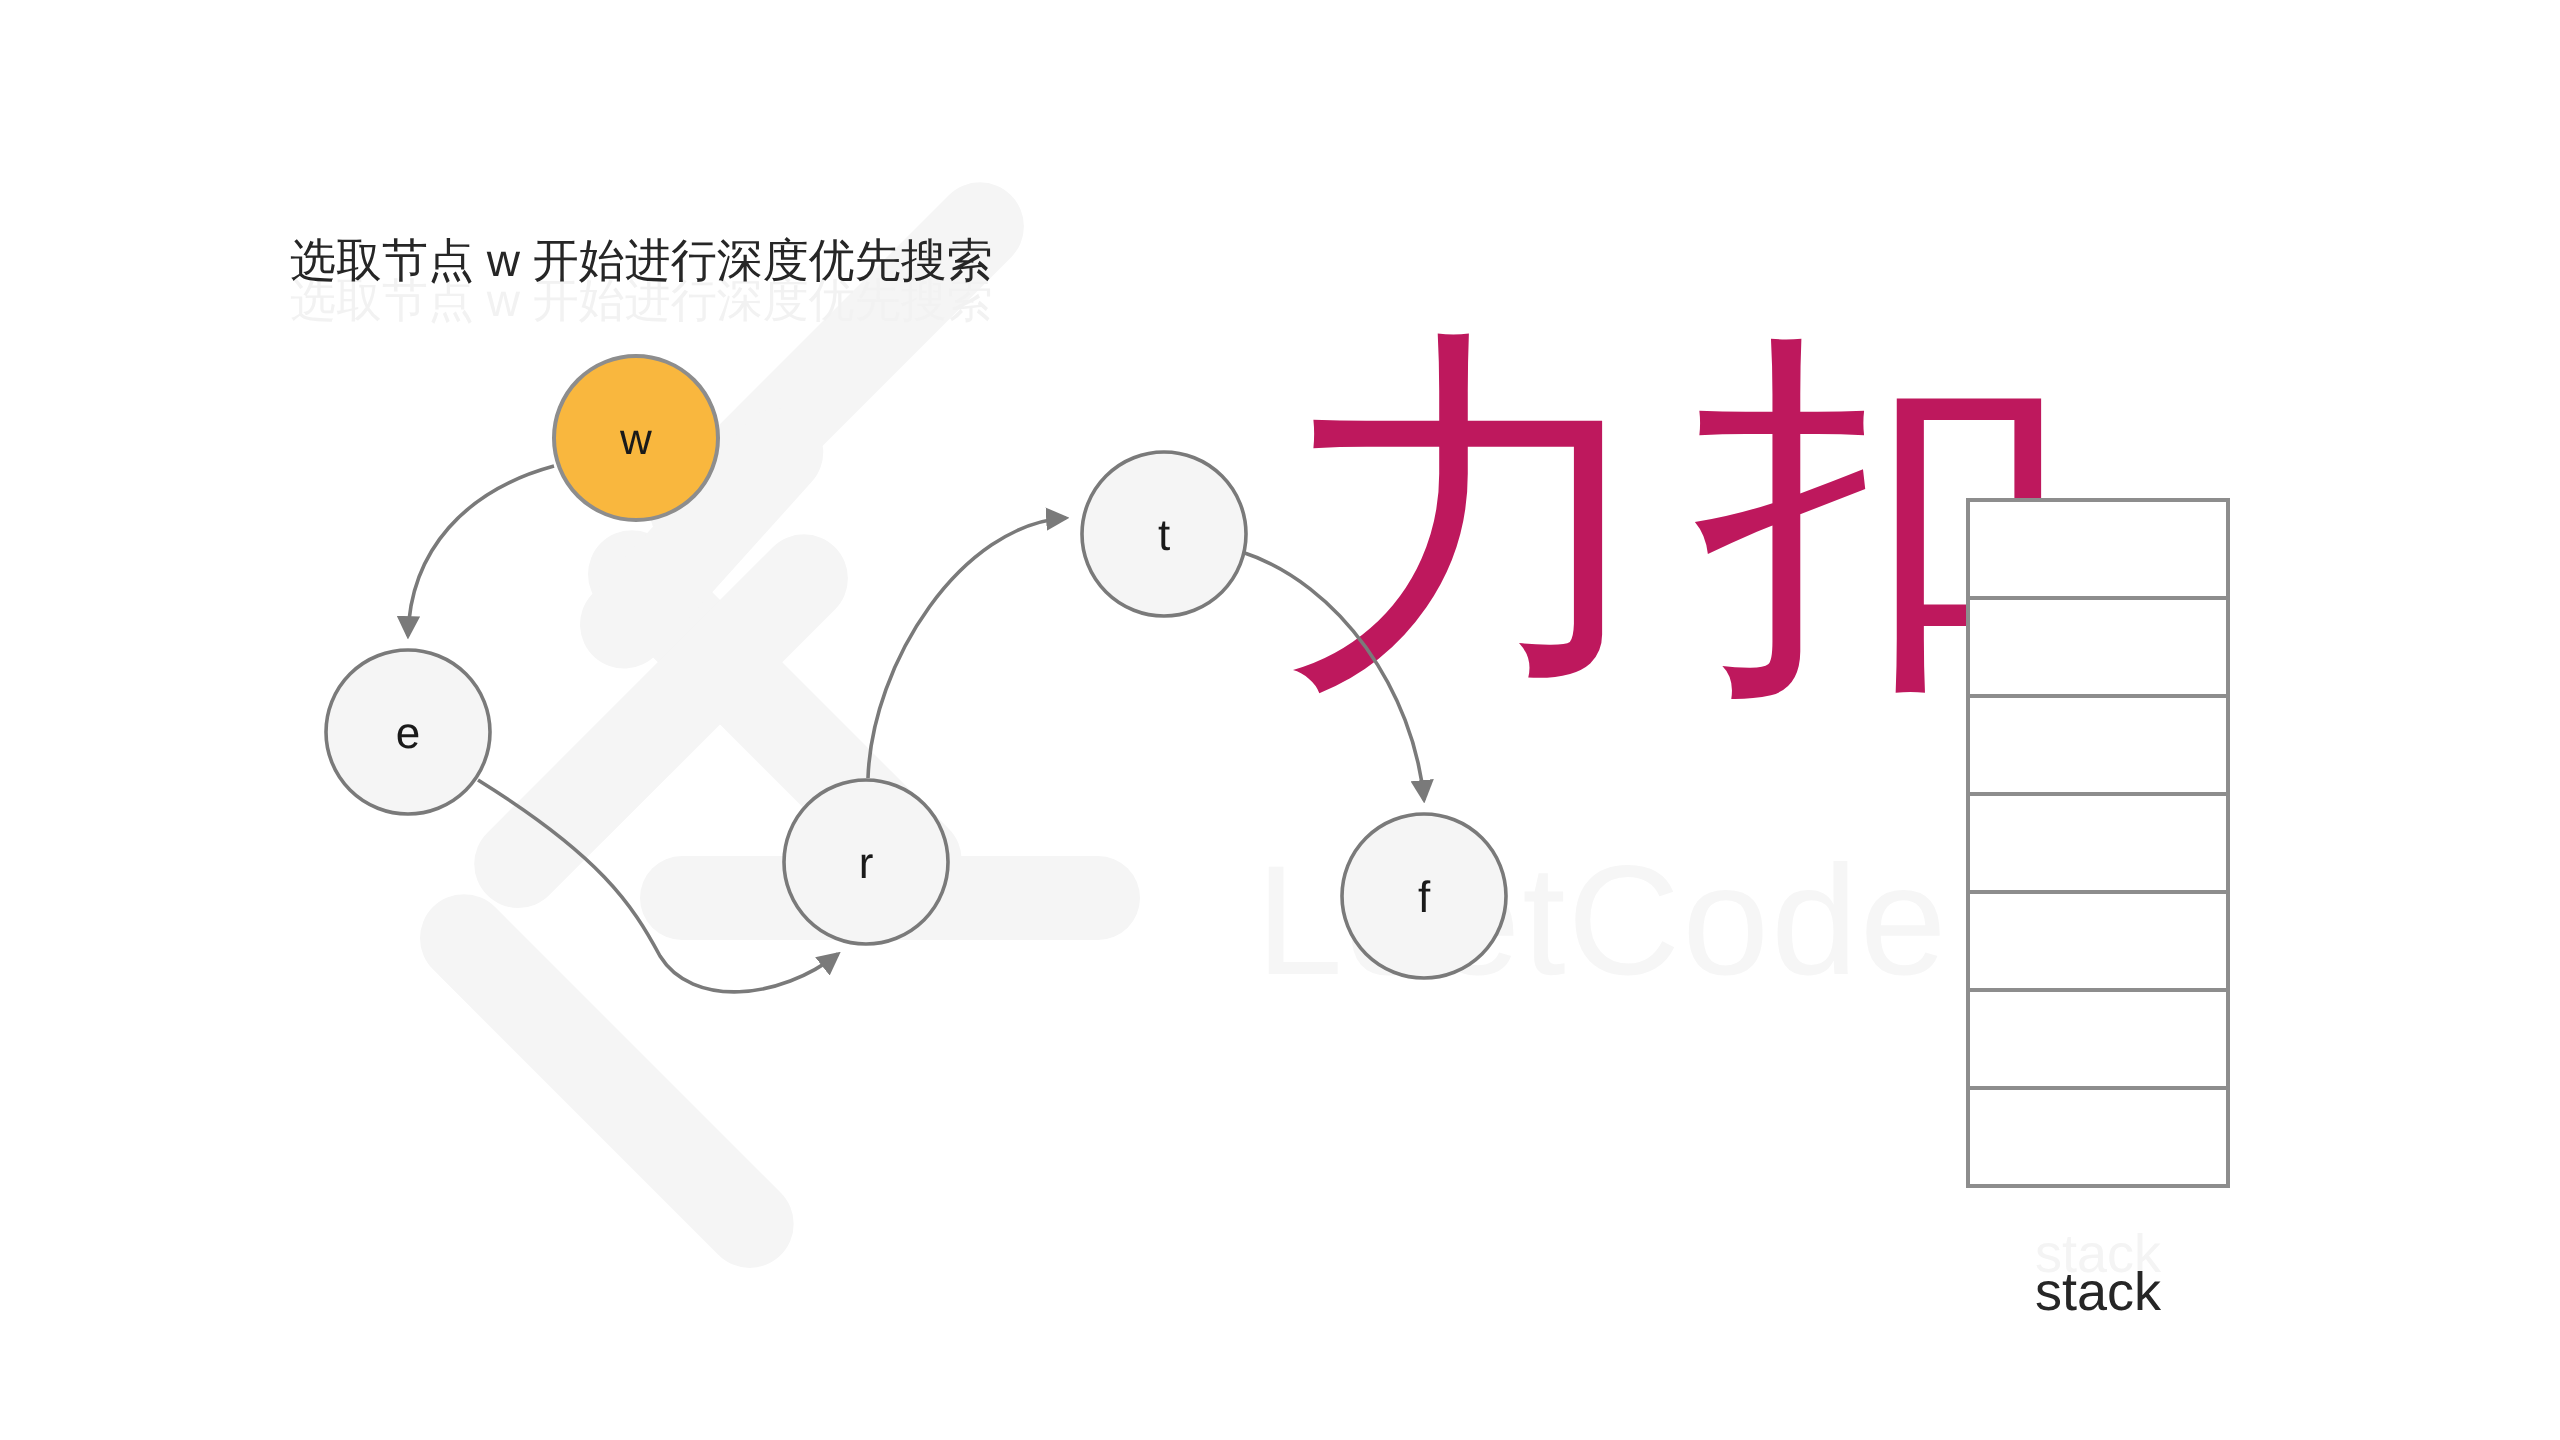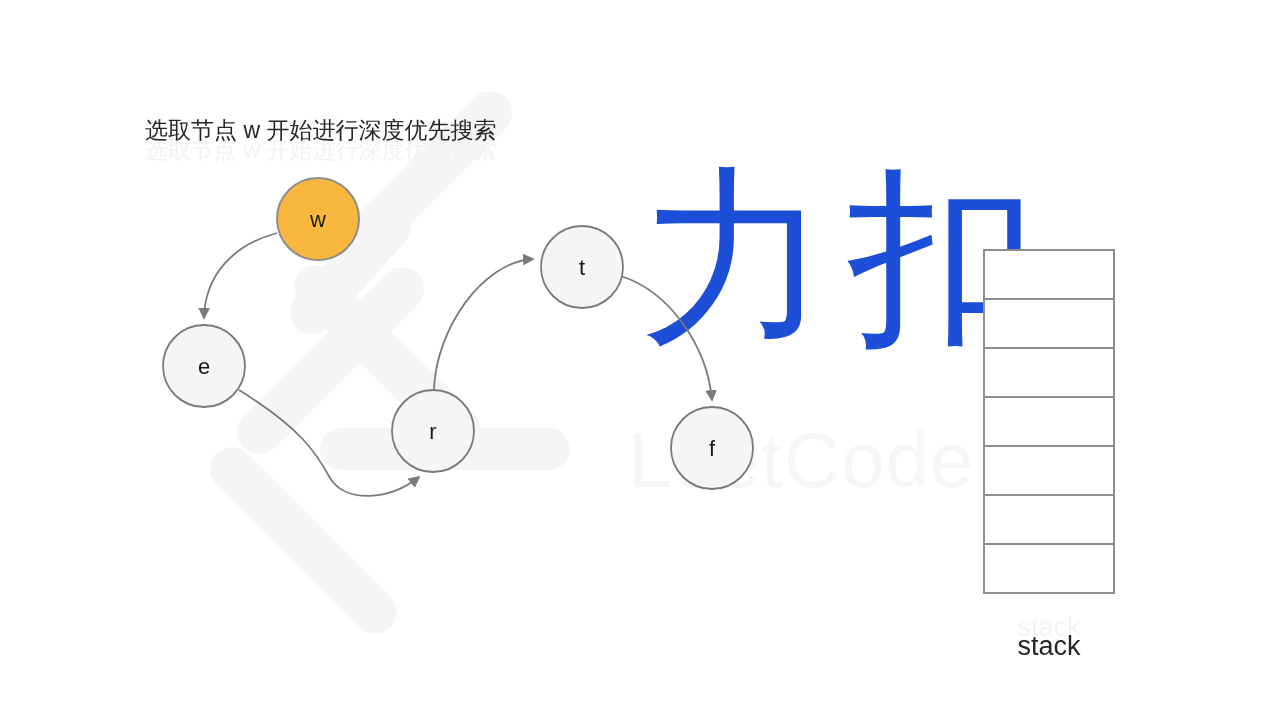--- a/index.html
+++ b/index.html
@@ -28,21 +28,21 @@
   }
   
   #watermark-layer { z-index: 0; }
   #wm-cn {
     position: absolute;
     left: 640px;
     top: 163px;
     font-size: 190px;
     line-height: 1;
     letter-spacing: 18px;
-    color: #1d4ed8;
+    color: #be185d;
     font-family: "DejaVu Sans", "Liberation Sans", sans-serif;
     font-weight: 500;
     white-space: nowrap;
     user-select: none;
   }
   #wm-en {
     position: absolute;
     left: 628px;
     top: 421px;
     font-size: 78px;

